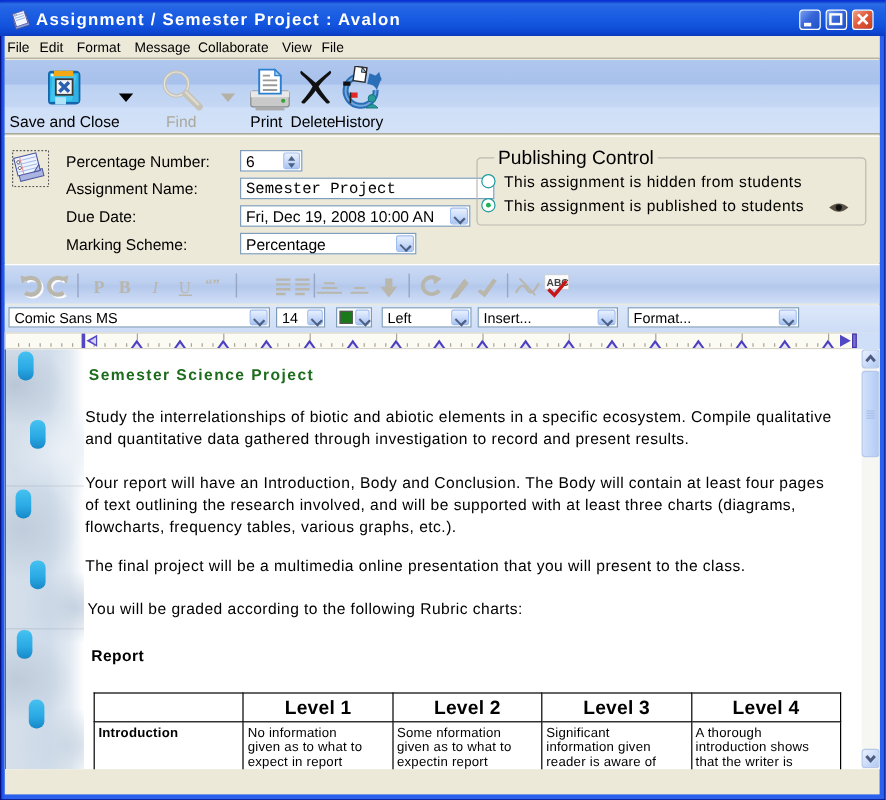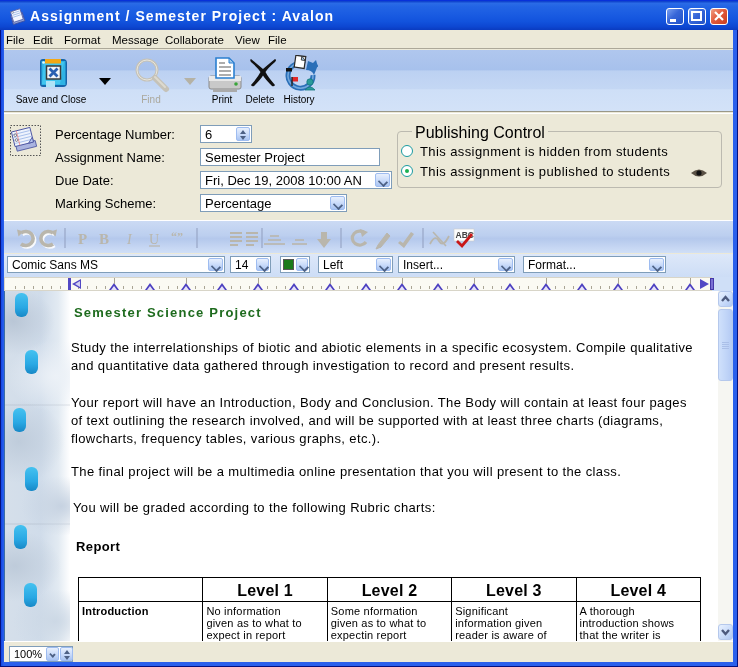--- a/index.html
+++ b/index.html
@@ -20,21 +20,21 @@
 .wbtn.min { left:666px; background:linear-gradient(135deg,#7ba1f0 0%,#3766d8 45%,#2152c8 100%); }
 .wbtn.max { left:688px; background:linear-gradient(135deg,#7ba1f0 0%,#3766d8 45%,#2152c8 100%); }
 .wbtn.close { left:710px; background:linear-gradient(135deg,#f0a086 0%,#e25b3c 45%,#c83d1e 100%); }
 .content { position:absolute; left:4px; top:30px; width:729px; height:632px; background:#ece9d8; }
 .menubar { position:absolute; left:0; top:0; width:729px; height:19px; background:#ece9d8; font-size:11.5px; color:#000; border-bottom:1px solid #aca899; }
 .menubar span { position:absolute; top:4px; }
 .toolbar { position:absolute; left:0; top:20px; width:729px; height:62px;
   background:linear-gradient(180deg,#b0c7ee 0%,#a7c1ec 33%,#bcd1f2 34%,#c4d7f4 64%,#cedff7 65%,#d3e2f8 100%);
   border-bottom:1px solid #9a9888;
 }
-.tlabel { position:absolute; top:44px; font-size:10px; color:#000; text-align:center; white-space:nowrap; }
+.tlabel { position:absolute; top:44px; font-size:13px; color:#000; text-align:center; white-space:nowrap; }
 .formarea { position:absolute; left:0; top:83px; width:729px; height:106px; background:#ece9d8; border-top:1px solid #fff; font-size:13px; }
 .flabel { position:absolute; left:51px; color:#000; }
 .field { position:absolute; background:#fff; border:1px solid #7f9db9; font-size:13px; color:#000; }
 .combo-arrow { position:absolute; right:1px; top:1px; bottom:1px; width:15px;
   background:linear-gradient(180deg,#e8f0fd 0%,#cbdcfa 50%,#a9c4f2 100%); border:1px solid #9ebcf0; border-radius:2px; }
 .combo-arrow:after { content:""; position:absolute; left:3px; top:4px; width:6px; height:6px;
   border-right:2px solid #4d6185; border-bottom:2px solid #4d6185; transform:rotate(45deg) scale(1,0.8); }
 .groupbox { position:absolute; left:393px; top:17px; width:325px; height:57px; border:1px solid #bcbab0; border-radius:4px; }
 .grouplabel { position:absolute; left:400px; top:10px; background:#ece9d8; padding:0 3px; font-size:16px;margin-left:12px; }
 .radio { position:absolute; width:12px; height:12px; border-radius:50%; border:1px solid #1a9ba1; background:#fff; }
@@ -182,21 +182,21 @@
     <div class="flabel" style="top:36px">Assignment Name:</div>
     <div class="flabel" style="top:59px">Due Date:</div>
     <div class="flabel" style="top:82px">Marking Scheme:</div>
     <div class="field" style="left:196px;top:11px;width:52px;height:18px;">
         <span style="position:absolute;left:4px;top:1px;">6</span>
       <div style="position:absolute;right:1px;top:1px;bottom:1px;width:14px;background:linear-gradient(180deg,#e8f0fd 0%,#cbdcfa 50%,#a9c4f2 100%);border:1px solid #9ebcf0;border-radius:2px;">
         <div style="position:absolute;left:3px;top:2px;width:0;height:0;border-left:3px solid transparent;border-right:3px solid transparent;border-bottom:4px solid #4d6185;"></div>
         <div style="position:absolute;left:3px;top:8px;width:0;height:0;border-left:3px solid transparent;border-right:3px solid transparent;border-top:4px solid #4d6185;"></div>
       </div>
     </div>
-    <div class="field" style="left:196px;top:34px;width:180px;height:18px;">
+    <div class="field" style="left:196px;top:34px;width:212px;height:18px;font-family:Liberation Mono, monospace;">
         <span style="position:absolute;left:4px;top:1px;">Semester Project</span>
       </div>
     <div class="field" style="left:196px;top:57px;width:192px;height:18px;">
         <span style="position:absolute;left:4px;top:1px;">Fri, Dec 19, 2008 10:00 AN</span>
       <div class="combo-arrow"></div>
     </div>
     <div class="field" style="left:196px;top:80px;width:147px;height:18px;">
         <span style="position:absolute;left:4px;top:1px;">Percentage</span>
       <div class="combo-arrow"></div>
     </div>
@@ -447,25 +447,13 @@
           </svg></div>
       <div style="position:absolute;left:0;top:18px;width:15px;height:72px;border-radius:3px;border:1px solid #b5c8ec;background:linear-gradient(90deg,#cfe0fb 0%,#c2d6f8 50%,#b4caf4 100%);">
         <div style="position:absolute;left:3px;top:32px;width:7px;height:1px;background:#aabfe8;box-shadow:0 2px 0 #aabfe8, 0 4px 0 #aabfe8, 0 6px 0 #aabfe8;"></div>
       </div>
       <div class="sbtn" style="top:333px;"><svg width="13" height="14" viewBox="0 0 13 14">
             <path d="M3 5 L6.5 9 L10 5" stroke="#4d5a7e" stroke-width="2.4" fill="none"></path>
           </svg></div>
     </div>
   </div>
 
-  <div class="statusbar">
-    <div class="field" style="left:5px;top:4px;width:64px;height:16px;font-size:11px;">
-        <span style="position:absolute;left:4px;top:1px;">100%</span>
-      <div style="position:absolute;right:13px;top:0px;bottom:0px;width:13px;background:linear-gradient(180deg,#e8f0fd 0%,#cbdcfa 50%,#a9c4f2 100%);border:1px solid #9ebcf0;border-radius:2px;">
-        <div style="position:absolute;left:3px;top:4px;width:5px;height:5px;border-right:2px solid #4d6185;border-bottom:2px solid #4d6185;transform:rotate(45deg) scale(1,0.8);"></div>
-      </div>
-      <div style="position:absolute;right:-1px;top:0px;bottom:0px;width:13px;background:linear-gradient(180deg,#e8f0fd 0%,#cbdcfa 50%,#a9c4f2 100%);border:1px solid #9ebcf0;border-radius:2px;">
-        <div style="position:absolute;left:3px;top:2px;width:0;height:0;border-left:3px solid transparent;border-right:3px solid transparent;border-bottom:4px solid #4d6185;"></div>
-        <div style="position:absolute;left:3px;top:8px;width:0;height:0;border-left:3px solid transparent;border-right:3px solid transparent;border-top:4px solid #4d6185;"></div>
-      </div>
-    </div>
-  </div>
 </div>
 
 </body></html>

